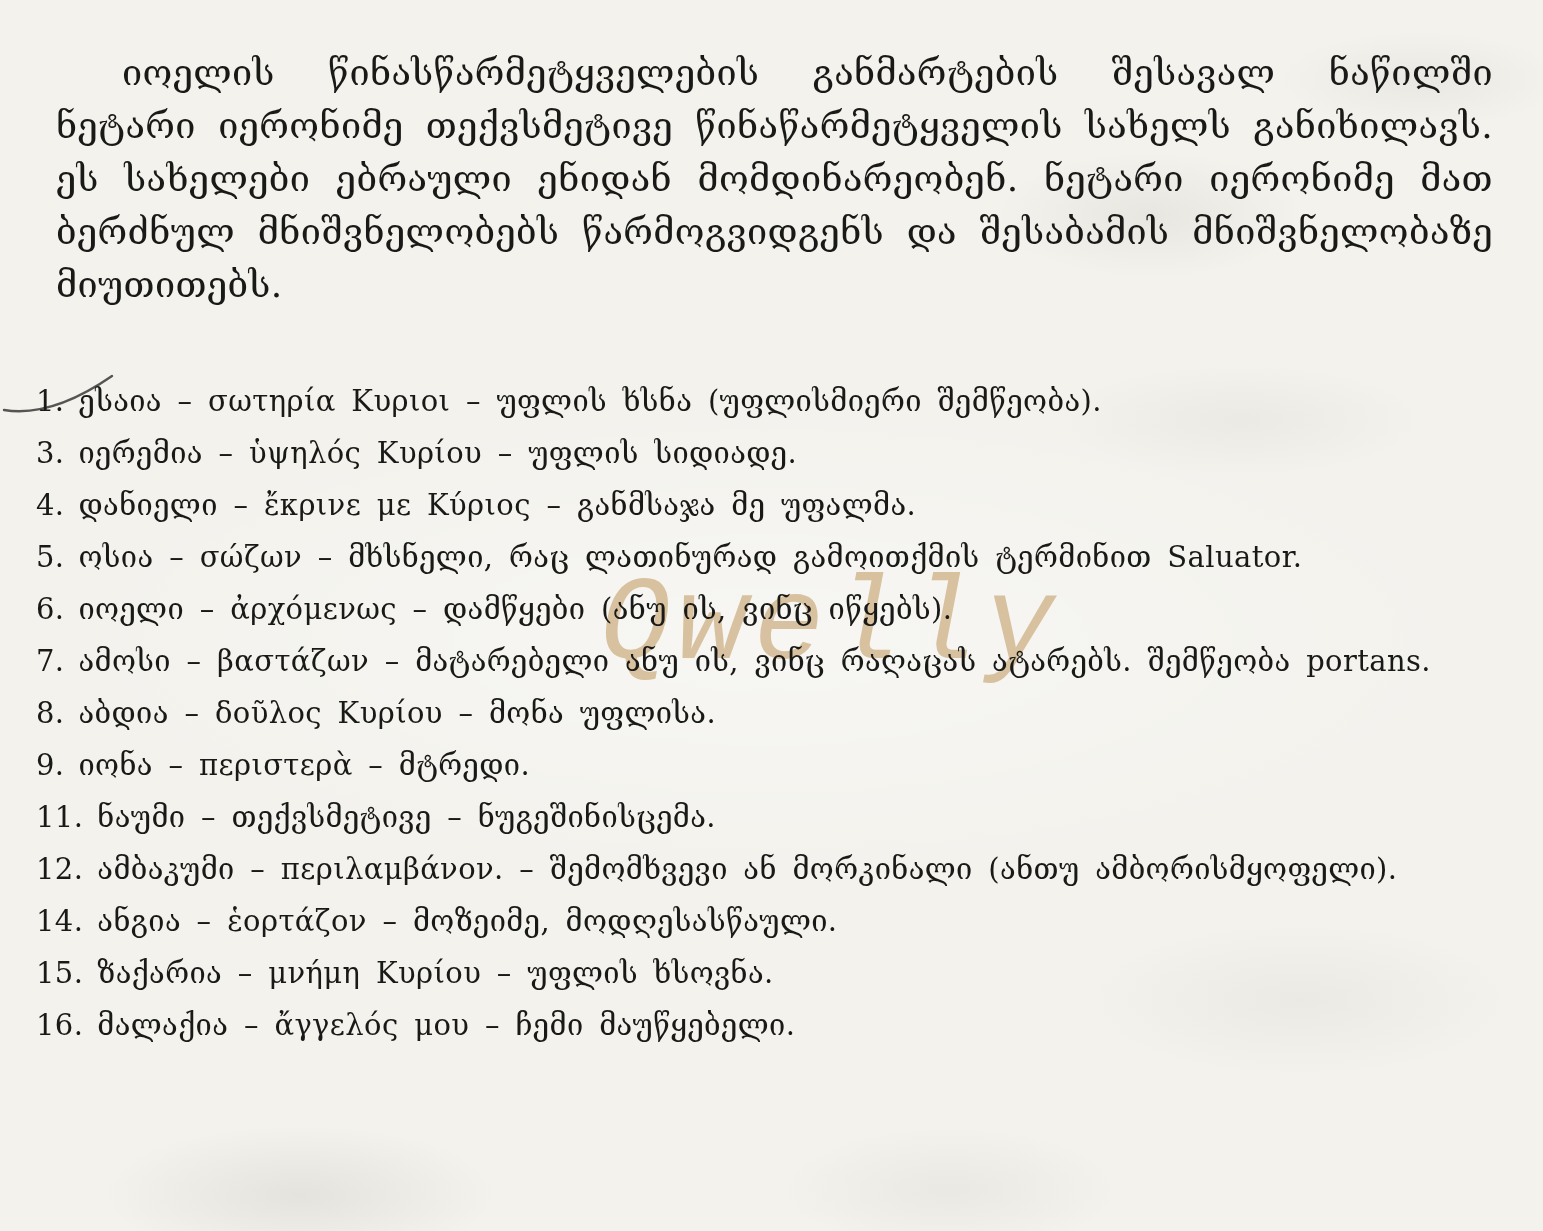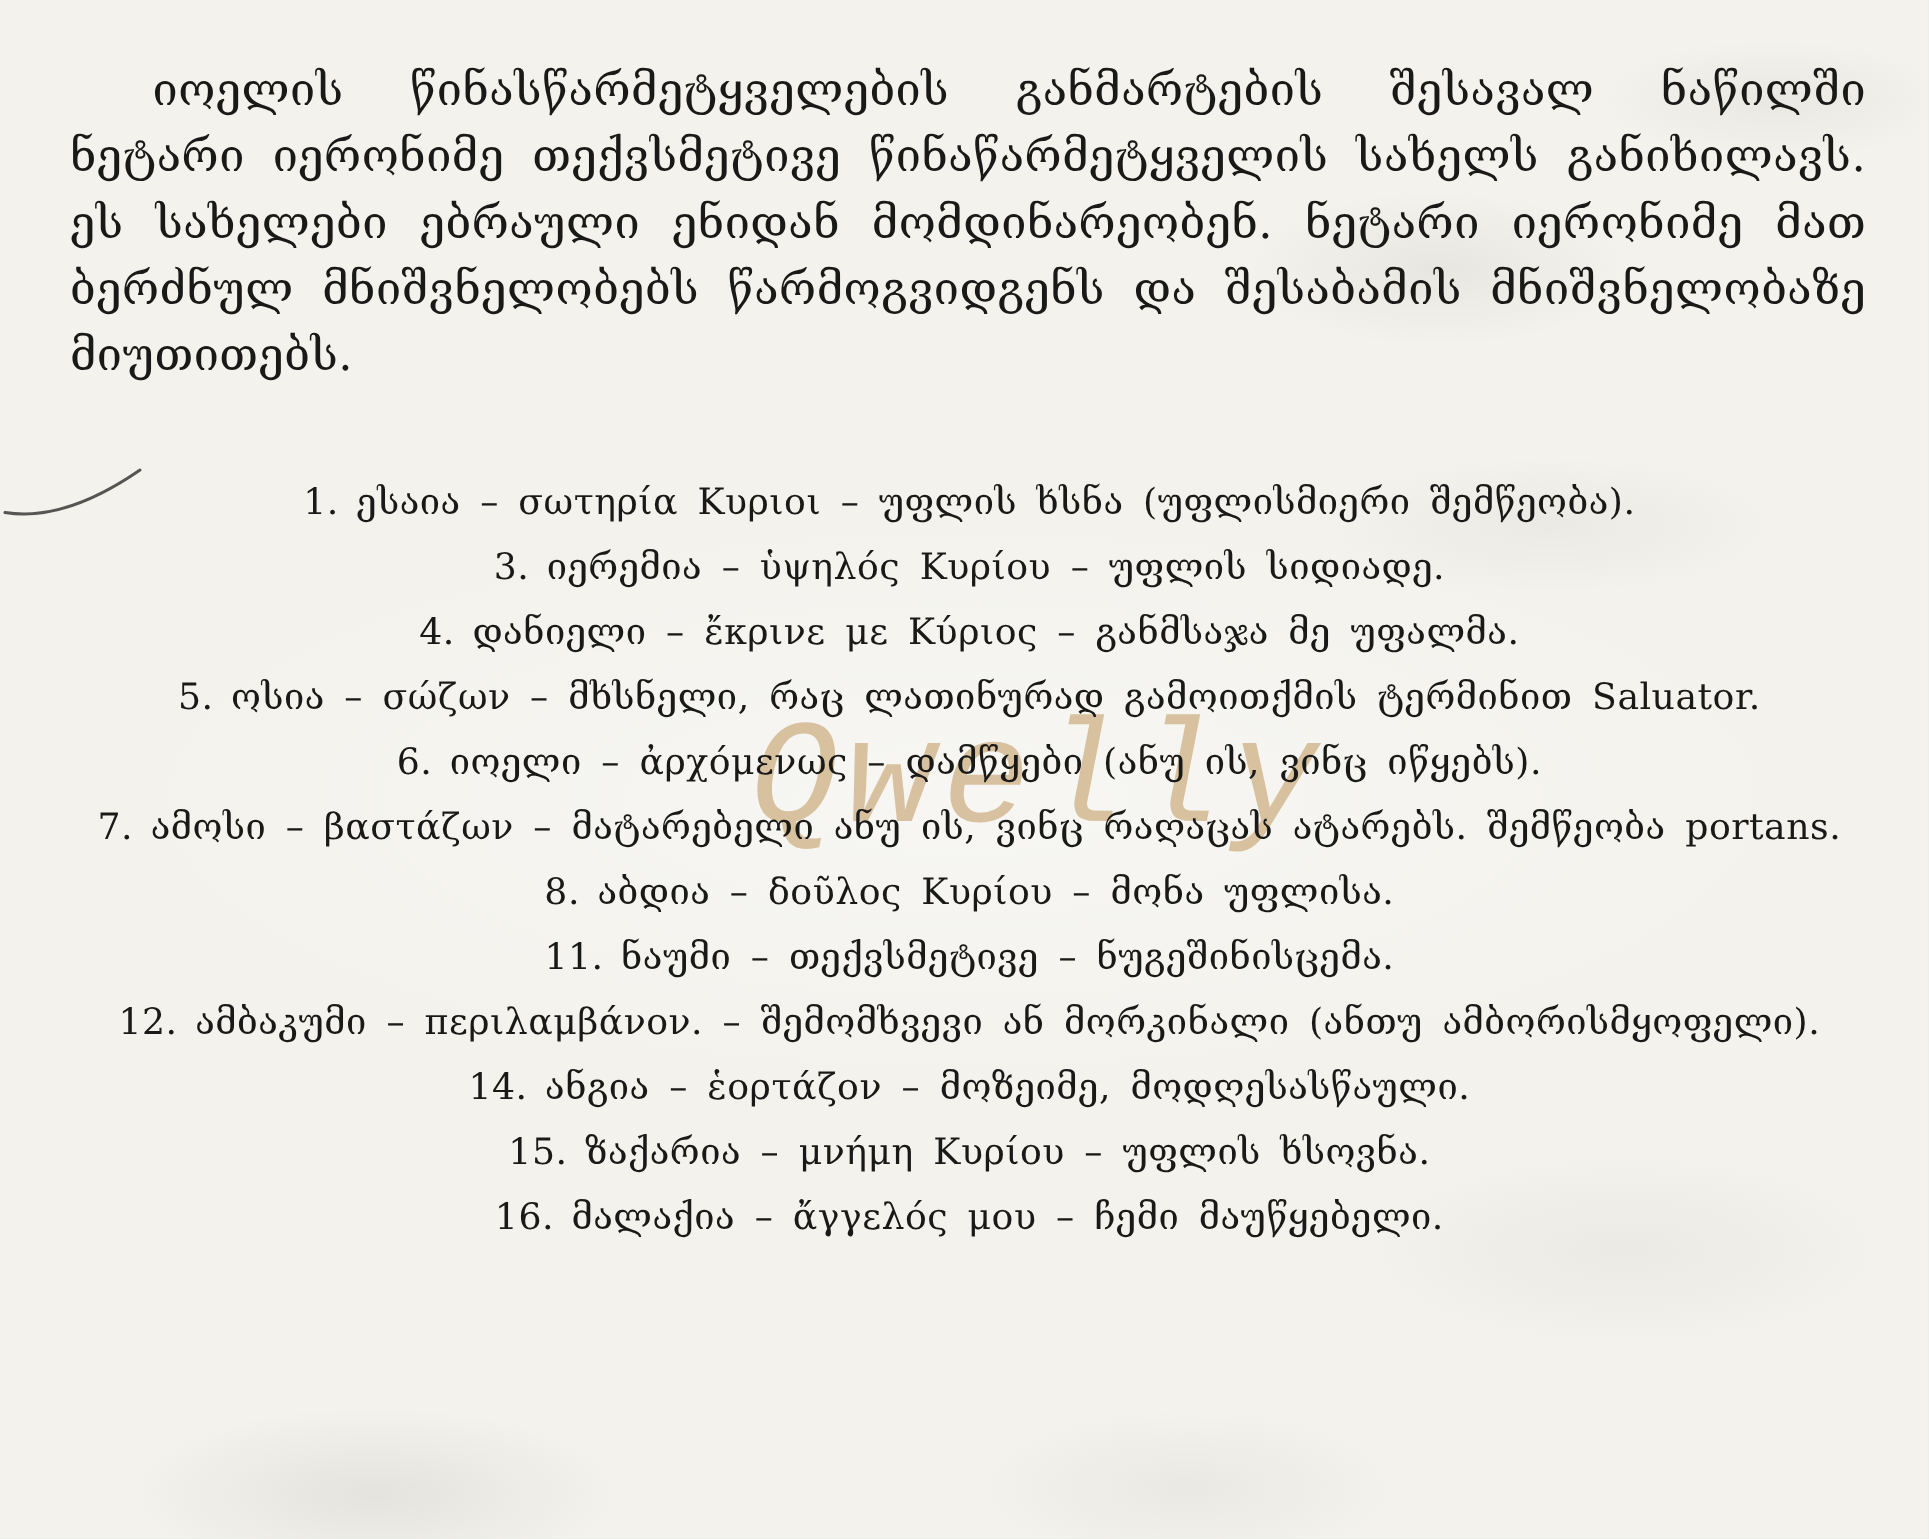--- a/index.html
+++ b/index.html
@@ -39,21 +39,21 @@
     margin:0 22px 0 20px;
     font-size:36px;line-height:53px;
     text-align:justify;
     text-indent:66px;
     letter-spacing:.4px;word-spacing:7px;
   }
   .list{
     position:relative;
     margin-top:64px;
     font-size:29px;line-height:52px;
-    letter-spacing:.4px;word-spacing:6px;text-align:center;
+    letter-spacing:.4px;word-spacing:6px;
   }
   .item{margin:0;}
   .item .num{
     display:inline;
     margin-right:14px;
     font-family:"DejaVu Serif","Liberation Serif",serif;
   }
   .stroke-svg{position:absolute;left:0;top:369px;pointer-events:none;}
 </style>
 </head>
@@ -92,20 +92,23 @@
     </div>
 
     <div class="item">
       <span class="num">7.</span><span class="body">ამოსი – βαστάζων – მატარებელი ანუ ის, ვინც რაღაცას ატარებს. შემწეობა portans.</span>
     </div>
 
     <div class="item">
       <span class="num">8.</span><span class="body">აბდია – δοῦλος Κυρίου – მონა უფლისა.</span>
     </div>
 
+    <div class="item">
+      <span class="num">9.</span><span class="body">იონა – περιστερὰ – მტრედი.</span>
+    </div>
 
 
     <div class="item">
       <span class="num">11.</span><span class="body">ნაუმი – თექვსმეტივე – ნუგეშინისცემა.</span>
     </div>
 
     <div class="item">
       <span class="num">12.</span><span class="body">ამბაკუმი – περιλαμβάνον. – შემომხვევი ან მორკინალი (ანთუ ამბორისმყოფელი).</span>
     </div>
 

